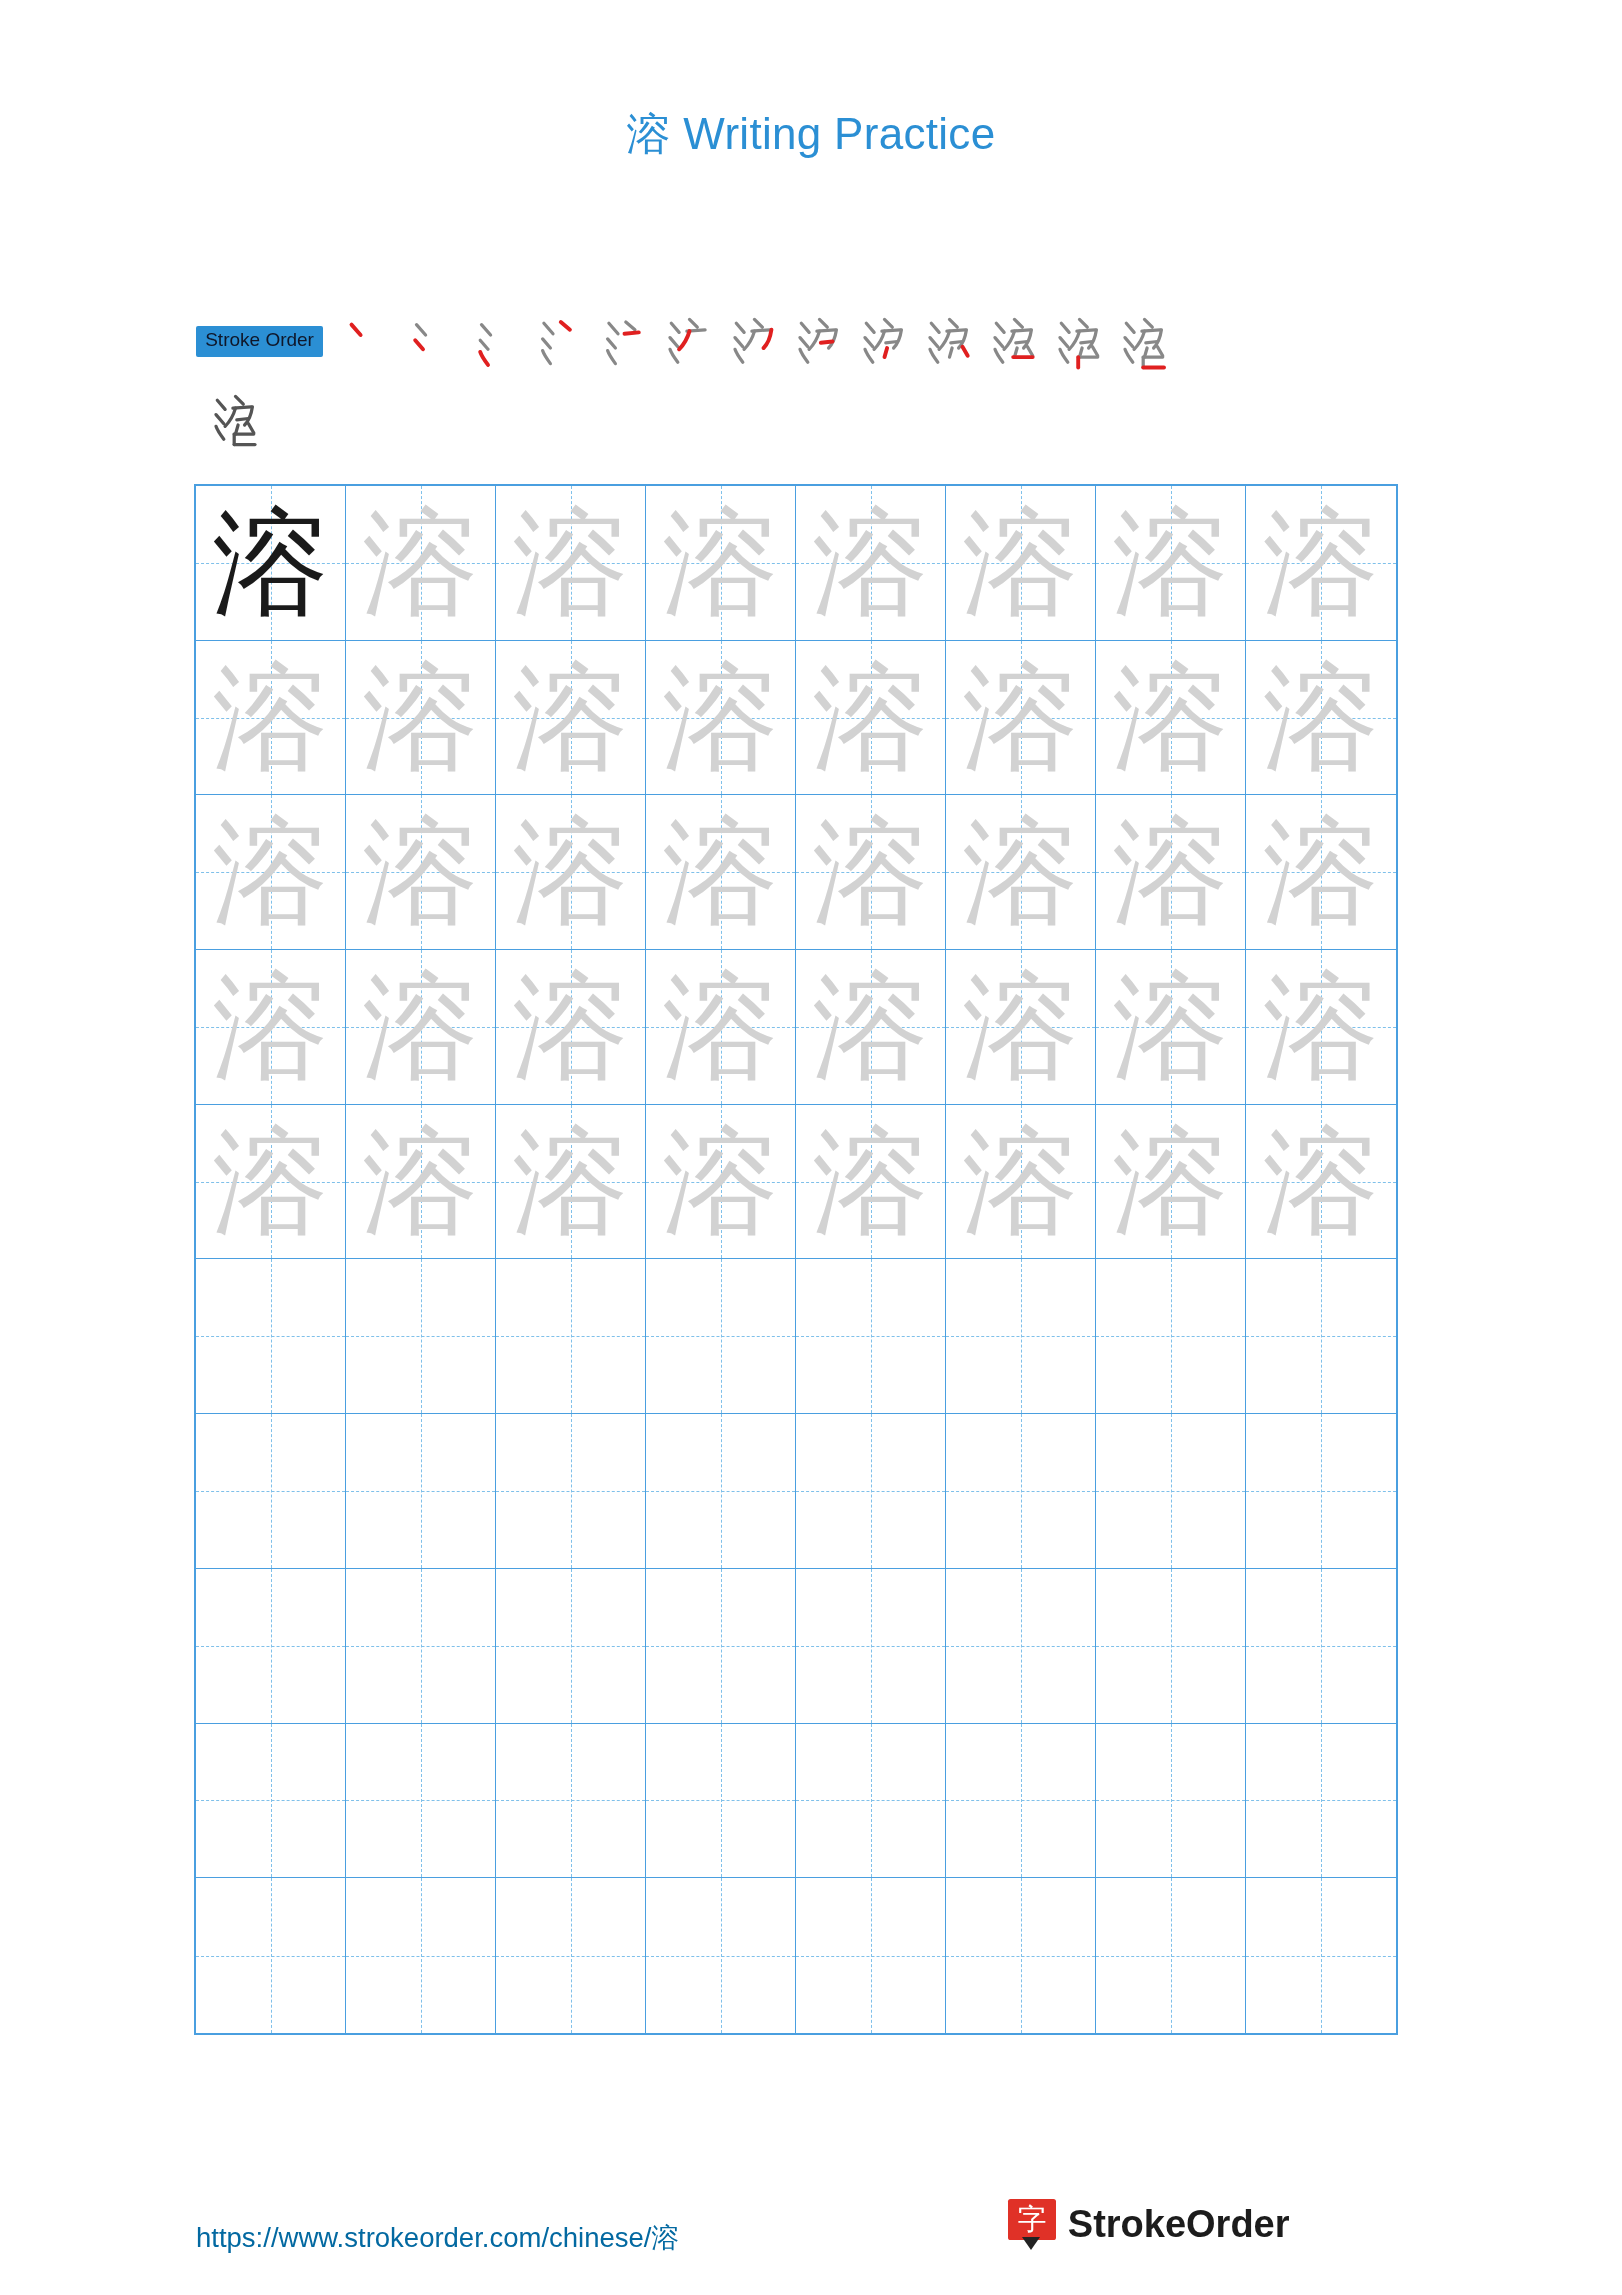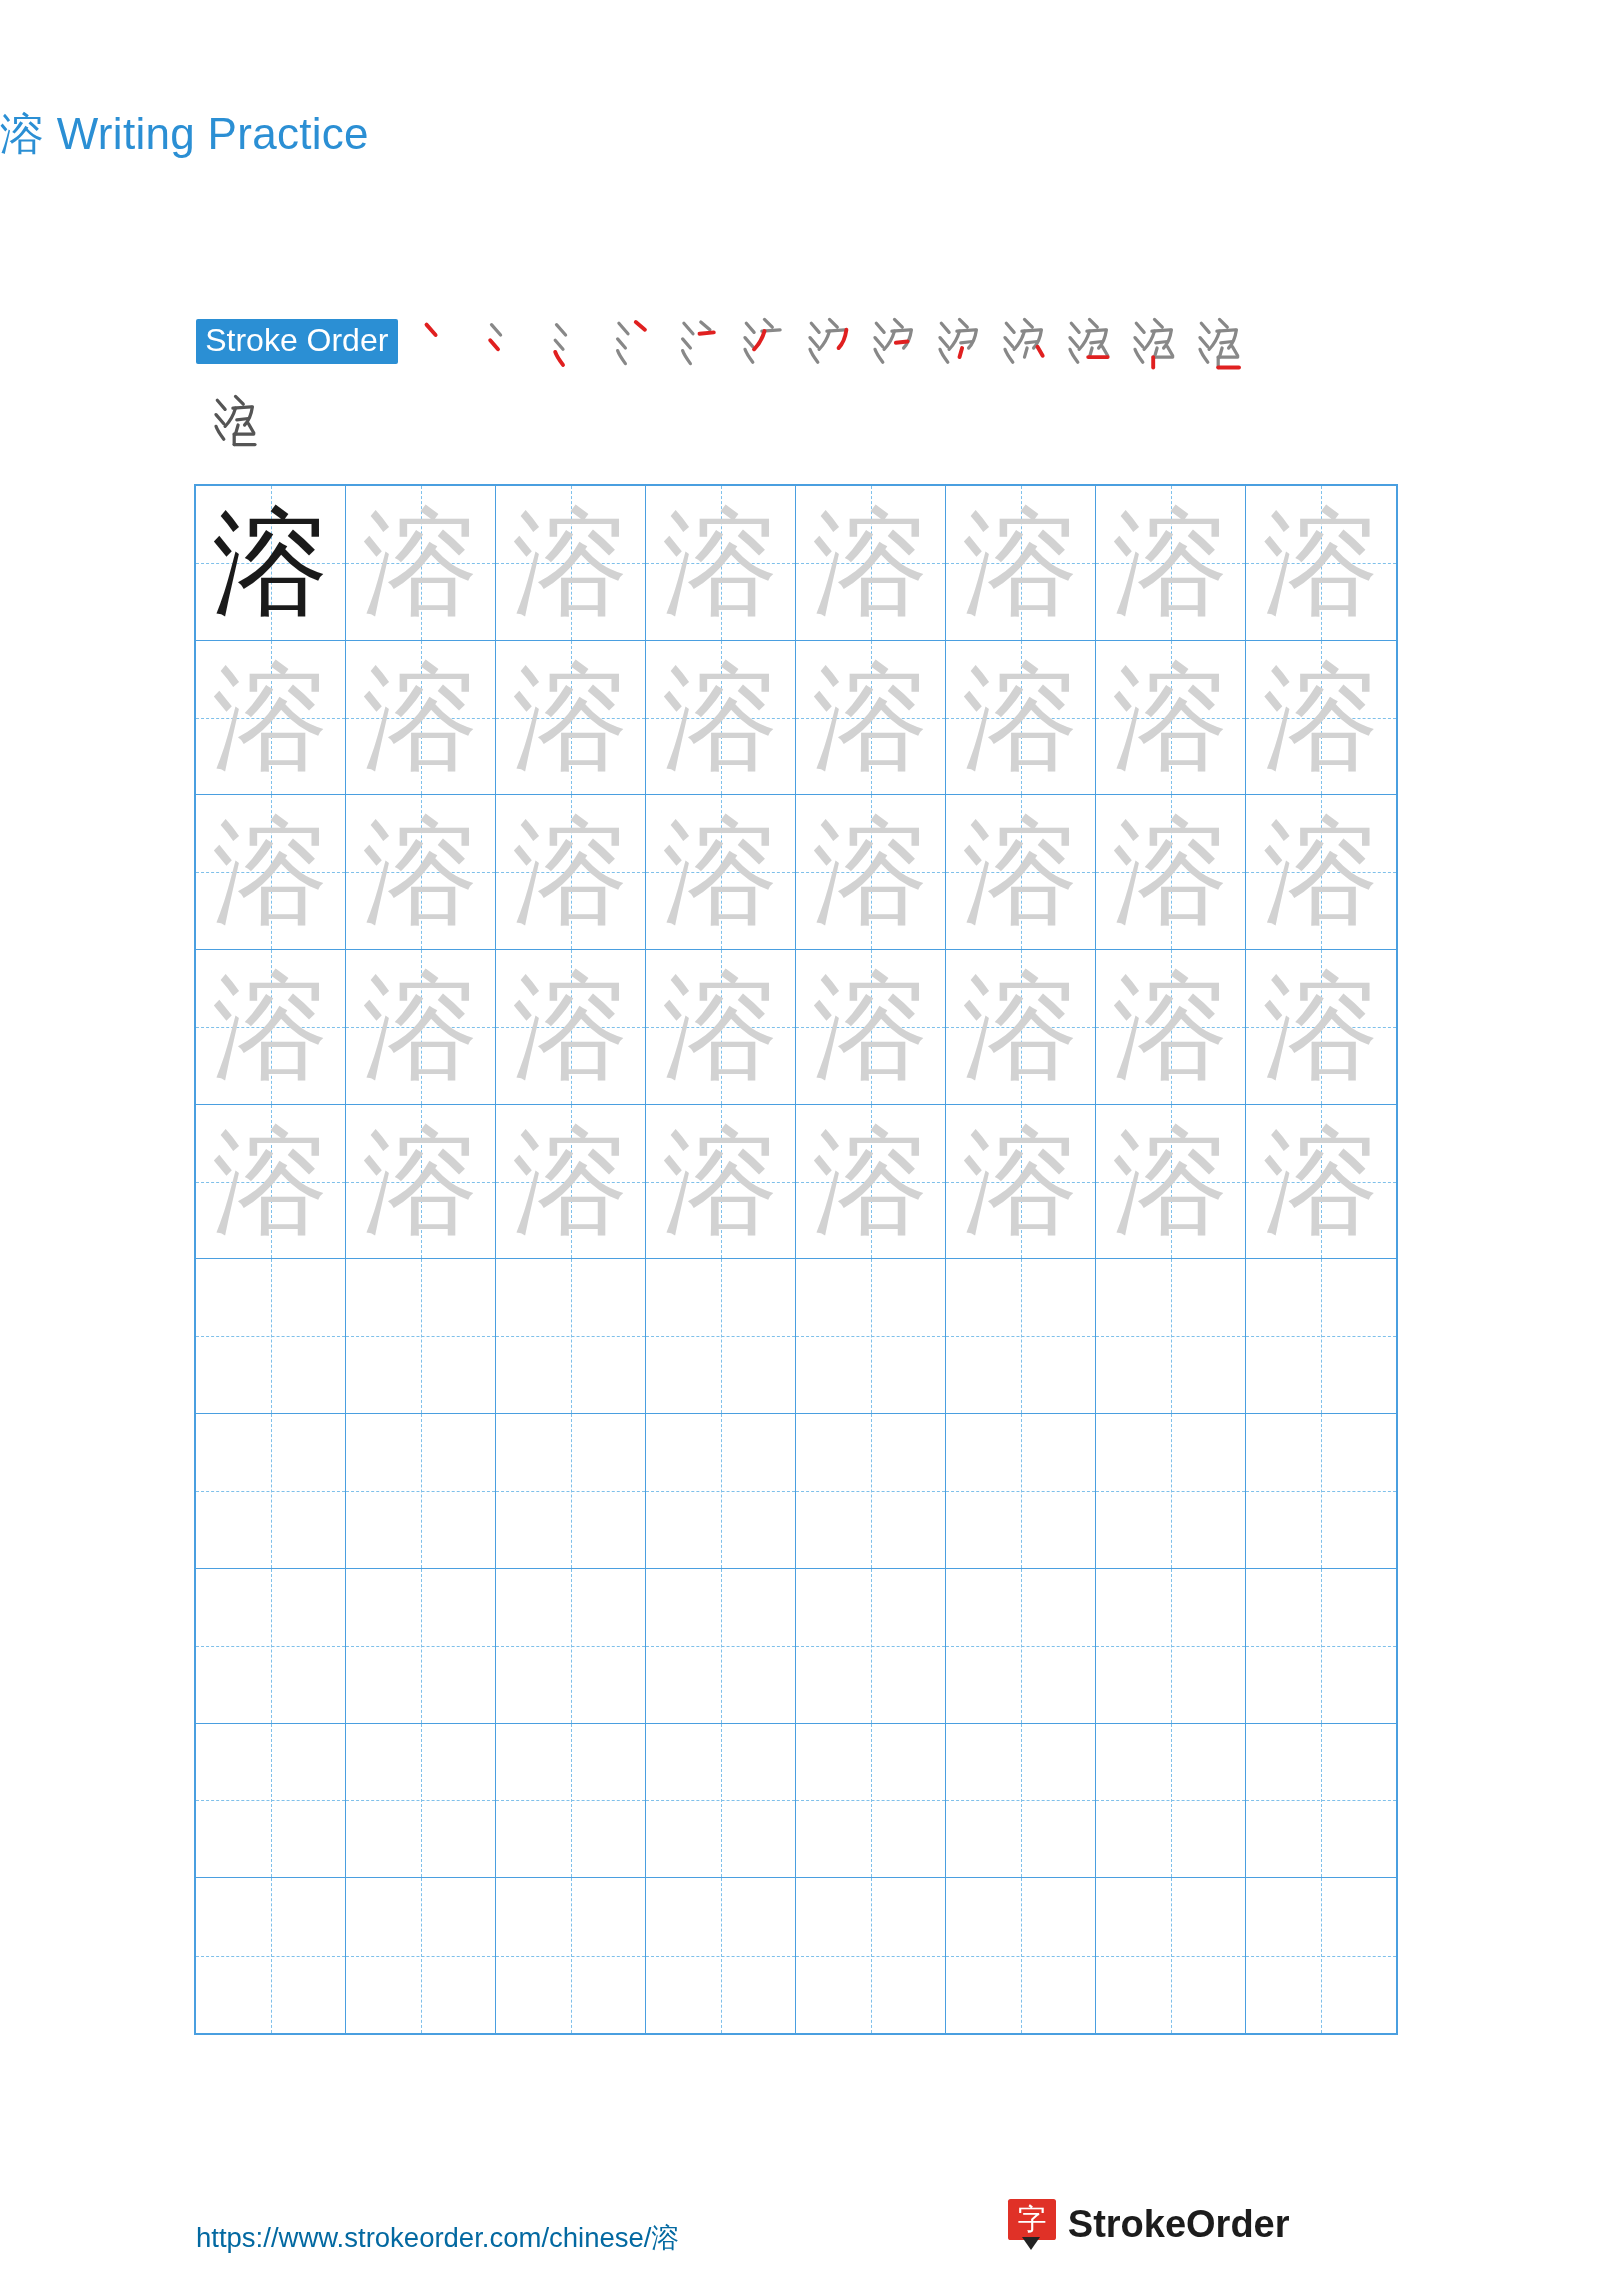--- a/index.html
+++ b/index.html
@@ -14,20 +14,21 @@
     position: relative;
     overflow: hidden;
   }
 
   
   .page-title {
     position: absolute;
     top: 105px;
     left: 0;
     width: 100%;
+    text-align: center;
     font-size: 44px;
     color: #2b8fd4;
     font-weight: normal;
     letter-spacing: 0.3px;
   }
 
   
   .stroke-order-section {
     position: absolute;
     top: 309px;
@@ -35,22 +36,22 @@
     width: 1243px;
   }
   .stroke-order-line {
     display: flex;
     align-items: center;
     flex-wrap: wrap;
   }
   .stroke-order-badge {
     display: inline-block;
     background: #2b8fd4;
-    color: #ffffff;
-    font-size: 32px;
+    color: #0f172a;
+    font-size: 19px;
     padding: 3.9px 9.2px 6.5px 9.2px;
     border-radius: 2px;
     line-height: 1.1;
     white-space: nowrap;
     margin-right: 9.2px;
   }
   .stroke-step {
     width: 65px;
     height: 65px;
     position: relative;

